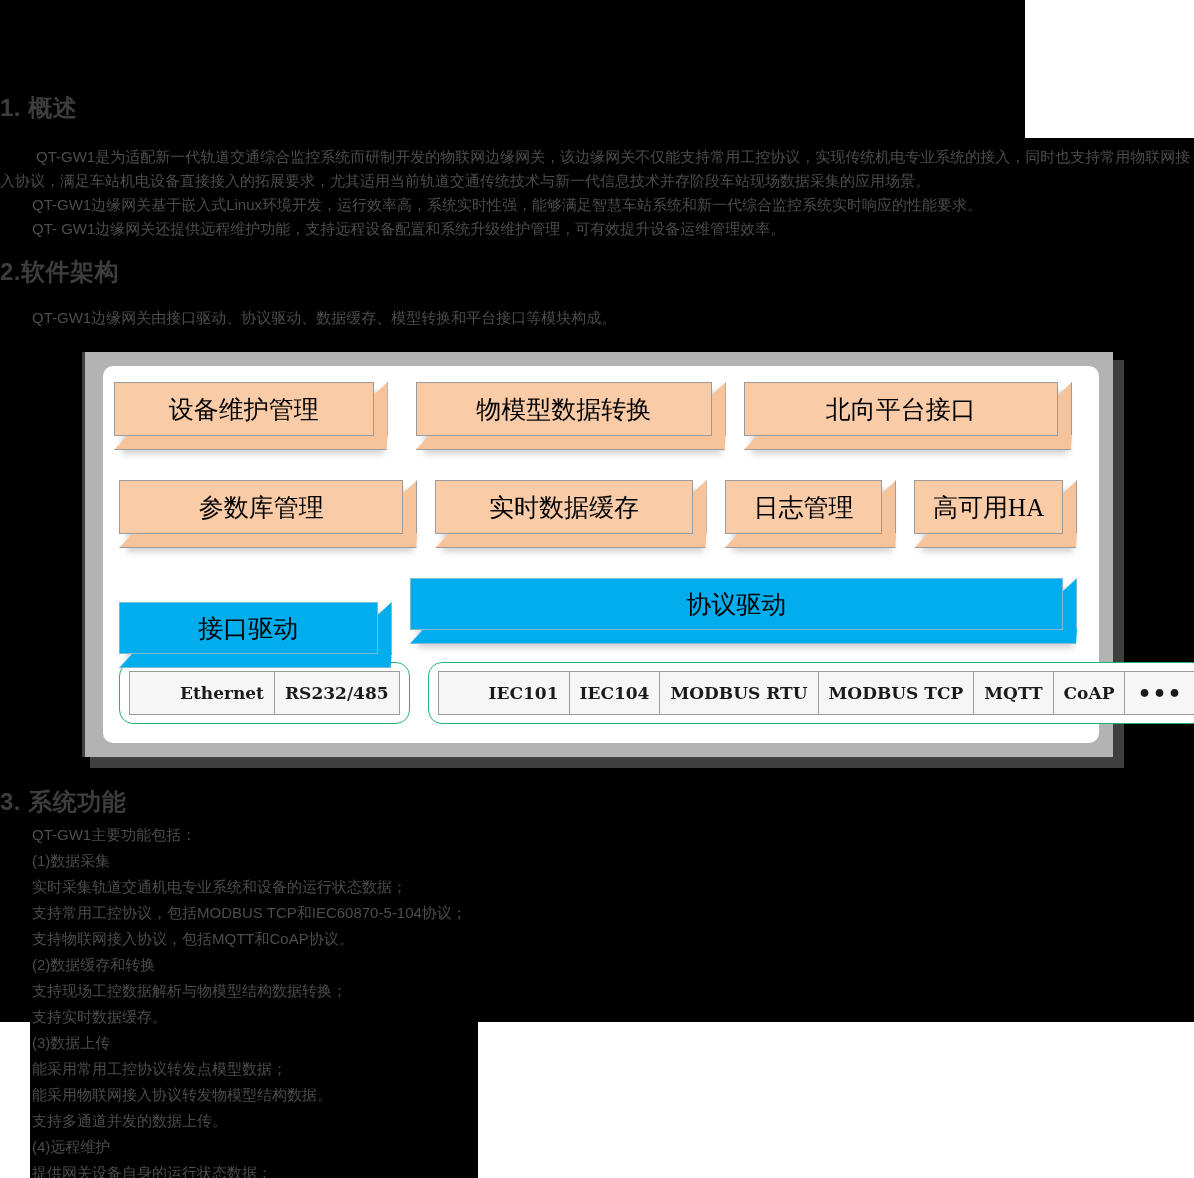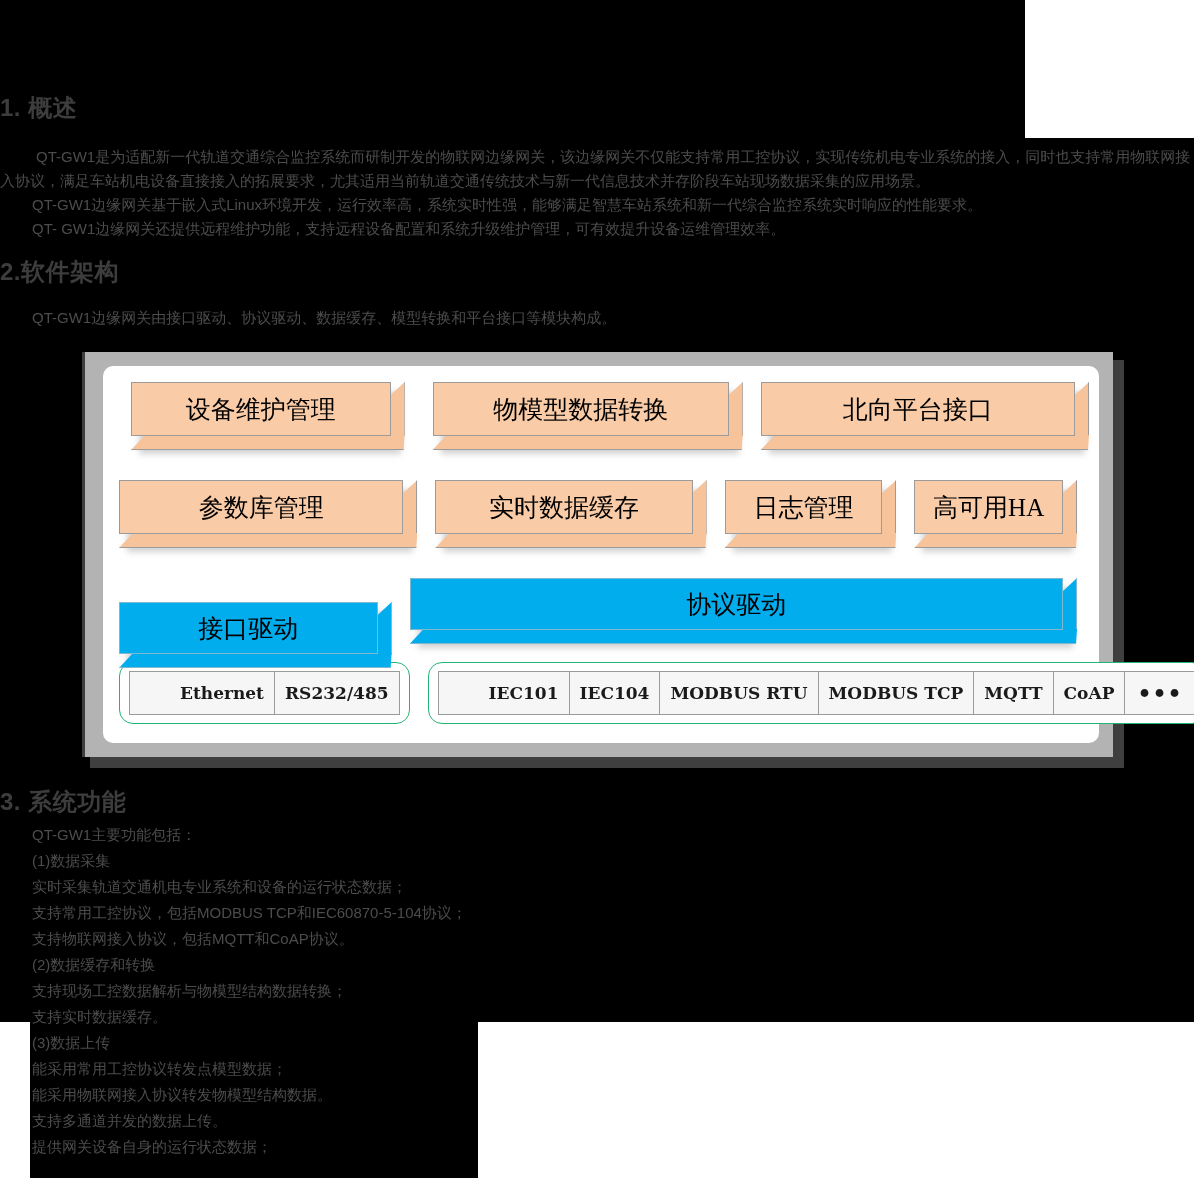--- a/index.html
+++ b/index.html
@@ -100,21 +100,21 @@
     background: #ffffff;
     border-radius: 10px;
     box-sizing: border-box;
   }
 
   
   .row {
     position: absolute;
     display: flex;
   }
-  #row-top    { left: 28px; top: 16px;  width: 966px; height: 86px; text-align: center; }
+  #row-top    { left: 11px; top: 16px;  width: 966px; height: 86px; text-align: center; }
   #row-mid    { left: 16px; top: 114px; width: 966px; height: 86px; }
   #row-driver { left: 16px; top: 212px; width: 966px; height: 74px; }
   #row-proto  { left: 16px; top: 296px; width: 966px; height: 68px; }
 
   
   .box3d {
     position: relative;
     box-sizing: border-box;
     margin-right: 18px;
     height: 68px;
@@ -258,20 +258,21 @@
       <div>实时采集轨道交通机电专业系统和设备的运行状态数据；</div>
       <div>支持常用工控协议，包括MODBUS TCP和IEC60870-5-104协议；</div>
       <div>支持物联网接入协议，包括MQTT和CoAP协议。</div>
       <div>(2)数据缓存和转换</div>
       <div>支持现场工控数据解析与物模型结构数据转换；</div>
       <div>支持实时数据缓存。</div>
       <div>(3)数据上传</div>
       <div>能采用常用工控协议转发点模型数据；</div>
       <div>能采用物联网接入协议转发物模型结构数据。</div>
       <div>支持多通道并发的数据上传。</div>
+      <div>(4)远程维护</div>
       <div>提供网关设备自身的运行状态数据；</div>
     </div>
 
 </div>
 
 <div class="diagram-wrap">
   <div class="diagram-shadow"></div>
   <div class="diagram-frame">
     <div class="diagram-inner">
 

